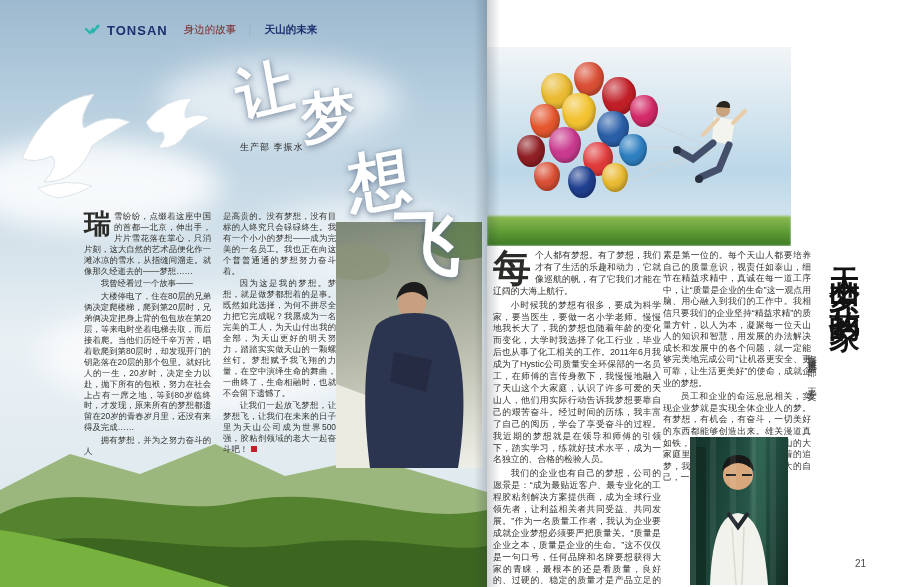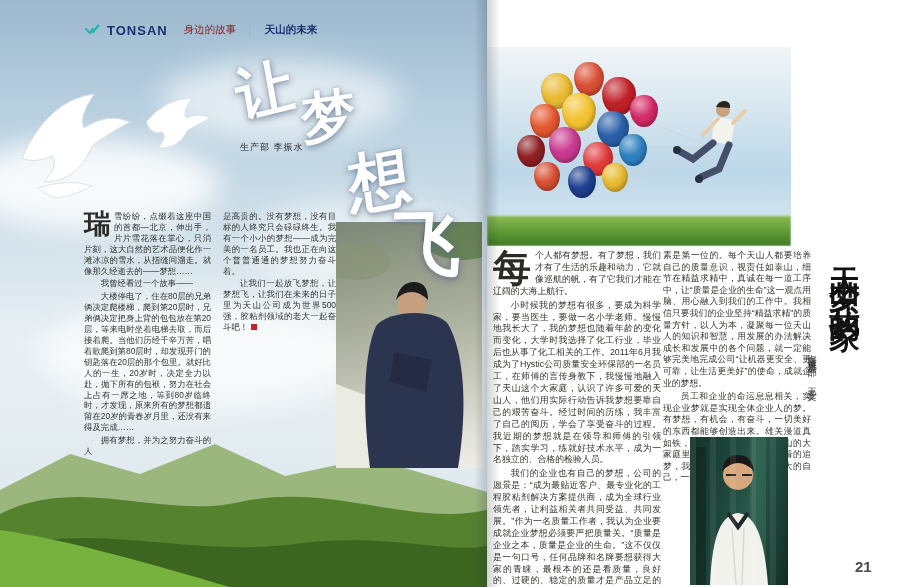--- a/index.html
+++ b/index.html
@@ -52,21 +52,21 @@
   .rcol{position:absolute;top:250px;font-size:8.9px;line-height:11.9px;color:#33332f;text-align:justify;}
   #rcol1{left:6px;width:168px;}
   #rcol2{left:176px;width:148px;font-size:8.8px;line-height:11.6px;}
   .vtitle{position:absolute;left:336px;top:243px;height:240px;writing-mode:vertical-rl;
           font-size:31px;font-weight:bold;color:#121212;letter-spacing:7px;font-family:"Liberation Sans","DejaVu Sans",sans-serif;}
   .vauthor{position:absolute;left:318px;top:347px;writing-mode:vertical-rl;font-size:9.5px;color:#3a3a3a;letter-spacing:2px;}
   .vauthor .name{margin-top:14px;display:inline-block;}
   .man-photo{position:absolute;left:203px;top:437px;width:98px;height:148px;overflow:hidden;
              background:linear-gradient(100deg,#14332a 0%,#1d463a 35%,#28594a 58%,#1a3e33 85%,#122a22 100%);}
   .machine{position:absolute;inset:0;background:repeating-linear-gradient(90deg,rgba(255,255,255,.07) 0 6px,rgba(0,0,0,0) 6px 20px);}
-  .pagenum{position:absolute;left:368px;top:558px;font-size:15px;color:#4a4a4a;font-weight:bold;}
+  .pagenum{position:absolute;left:368px;top:558px;font-size:10px;color:#4a4a4a;}
   .gutter{position:absolute;left:474px;top:0;width:26px;height:587px;z-index:8;
           background:linear-gradient(90deg,rgba(40,50,60,0) 0%,rgba(40,50,60,.22) 50%,rgba(40,50,60,0) 100%);}
 </style>
 </head>
 <body>
 
 <div id="spread">
 
   <div id="left-page">
     <div class="sky"></div>
@@ -121,20 +121,21 @@
     </div>
 
     <div id="lcol1" class="lcol">
         <p class="para noindent"><span class="dropcap">瑞</span>雪纷纷，点缀着这座中国的首都—北京，伸出手，片片雪花落在掌心，只消片刻，这大自然的艺术品便化作一滩冰凉的雪水，从指缝间溜走。就像那久经逝去的——梦想……</p>
         <p class="para">我曾经看过一个故事——</p>
         <p class="para">大楼停电了，住在80层的兄弟俩决定爬楼梯，爬到第20层时，兄弟俩决定把身上背的包包放在第20层，等来电时坐着电梯去取，而后接着爬。当他们历经千辛万苦，唱着歌爬到第80层时，却发现开门的钥匙落在20层的那个包里。就好比人的一生，20岁时，决定全力以赴，抛下所有的包袱，努力在社会上占有一席之地，等到80岁临终时，才发现，原来所有的梦想都遗留在20岁的青春岁月里，还没有来得及完成……</p>
         <p class="para">拥有梦想，并为之努力奋斗的人</p>
       </div>
     <div id="lcol2" class="lcol">
         <p class="para noindent">是高贵的。没有梦想，没有目标的人终究只会碌碌终生。我有一个小小的梦想——成为完美的一名员工。我也正在向这个普普通通的梦想努力奋斗着。</p>
+        <p class="para">因为这是我的梦想。梦想，就是做梦都想着的是事。既然如此选择，为何不拼尽全力把它完成呢？我愿成为一名完美的工人，为天山付出我的全部，为天山更好的明天努力，踏踏实实做天山的一颗螺丝钉。梦想赋予我飞翔的力量，在空中演绎生命的舞曲，一曲终了，生命相融时，也就不会留下遗憾了。</p>
         <p class="para">让我们一起放飞梦想，让梦想飞，让我们在未来的日子里为天山公司成为世界500强，胶粘剂领域的老大一起奋斗吧！<span class="endmark"></span></p>
       </div>
   </div>
 
   <div id="right-page">
 
     <div class="balloon-photo">
       <div class="grass"></div>
       <svg class="pfigure" width="304" height="199" viewBox="0 0 304 199">
         <g stroke="#cfd6da" stroke-width="1">

